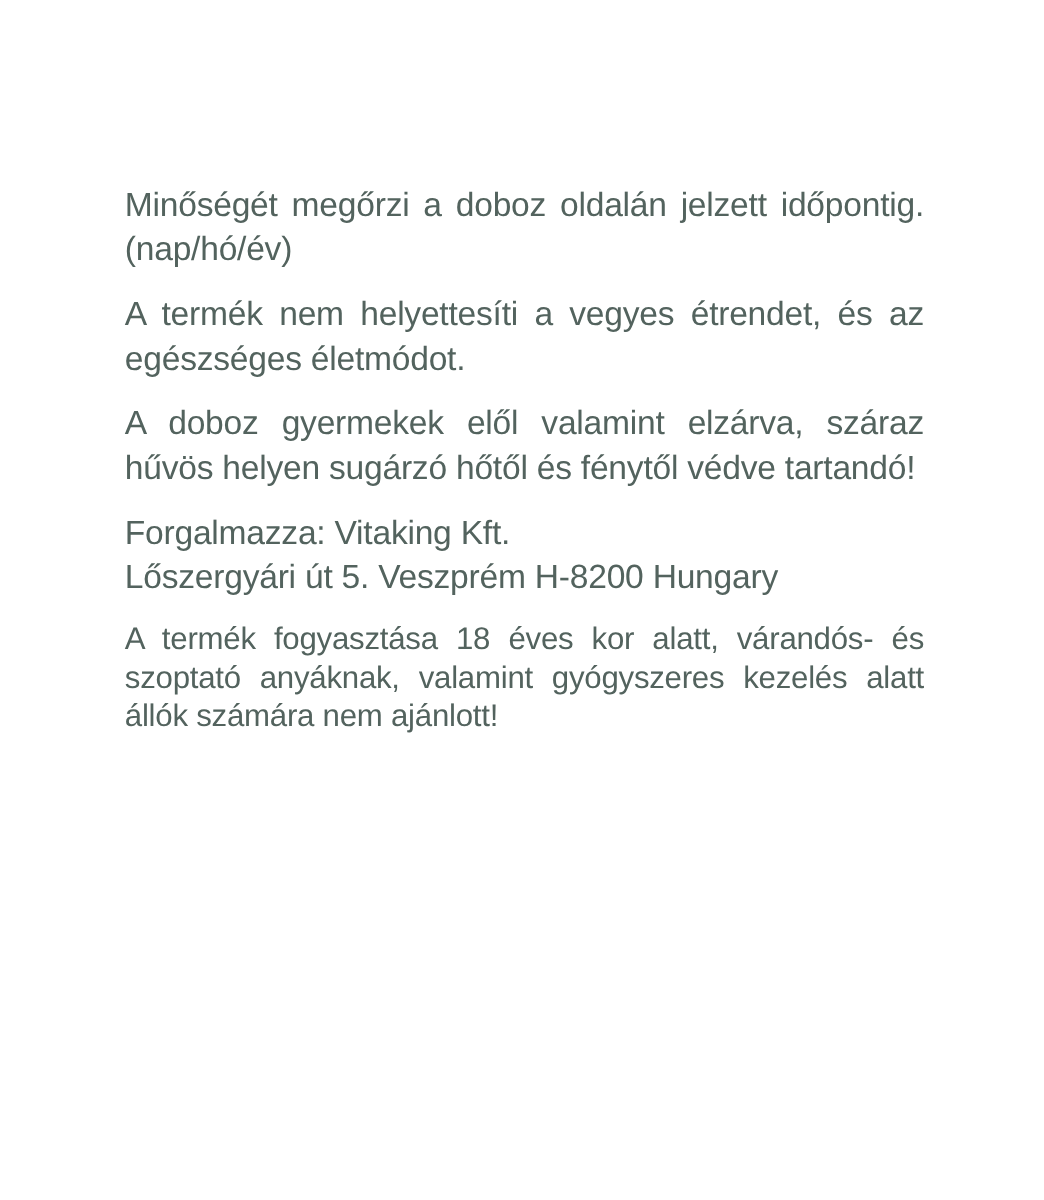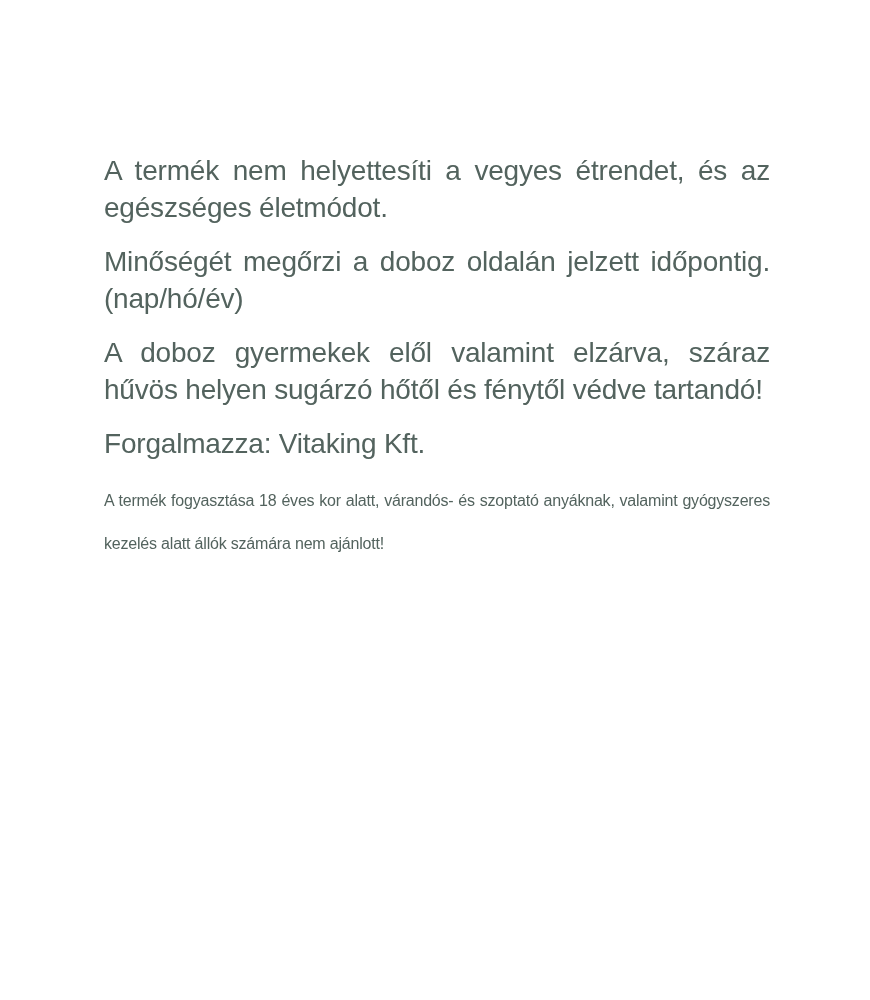--- a/index.html
+++ b/index.html
@@ -27,47 +27,48 @@
     margin: 0 0 17px 0;
     padding: 0;
     hyphens: manual;
     -webkit-hyphens: manual;
   }
   .body {
     font-size: 28px;
     line-height: 37px;
   }
   .small {
-    font-size: 16px;
-    line-height: 43px;
+    font-size: 26px;
+    line-height: 32px;
   }
   .just {
     text-align: justify;
     text-justify: inter-word;
   }
   .italic {
     font-style: italic;
   }
   .line {
     display: block;
   }
 </style>
 </head>
 <body>
 
 <div class="page" style="background: rgb(255, 255, 255);">
   <main class="content" style="color: rgb(83, 99, 94);">
 
+    <p class="body just">Minőségét megőrzi a doboz oldalán jelzett idő­pontig. (nap/hó/év)</p>
+
     <p class="body just">A termék nem helyettesíti a vegyes étrendet, és az egészséges életmódot.</p>
-
-    <p class="body just">Minőségét megőrzi a doboz oldalán jelzett idő­pontig. (nap/hó/év)</p>
 
     <p class="body just">A doboz gyermekek elől valamint elzárva, száraz hűvös helyen sugárzó hőtől és fénytől védve tartandó!</p>
 
     <p class="body">
       <span class="line">Forgalmazza: Vitaking Kft.</span>
+      <span class="line">Lőszergyári út 5. Veszprém H-8200 Hungary</span>
     </p>
 
     <p class="small just">A termék fogyasztása 18 éves kor alatt, várandós- és szoptató anyáknak, valamint gyógyszeres kezelés alatt állók számára nem ajánlott!</p>
 
 
   </main>
 </div>
 
 </body></html>

